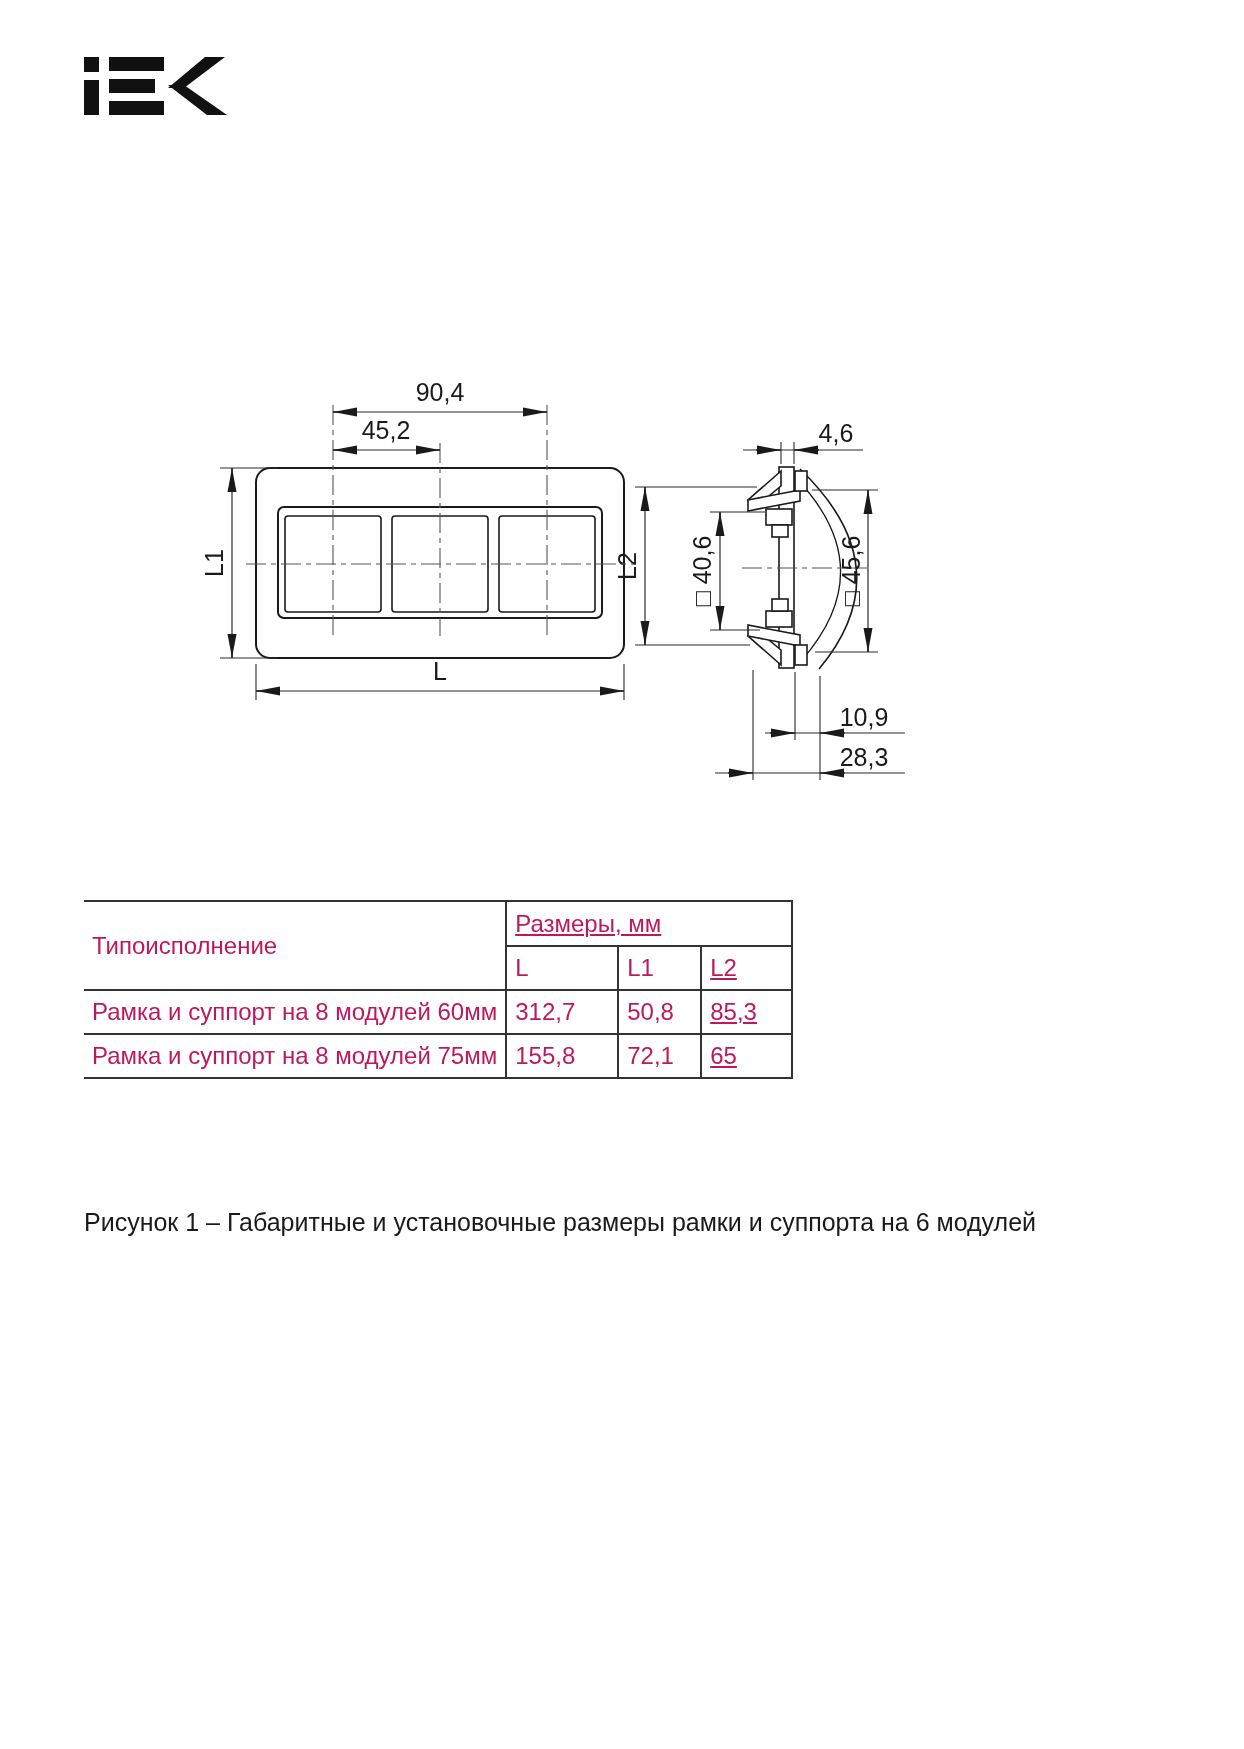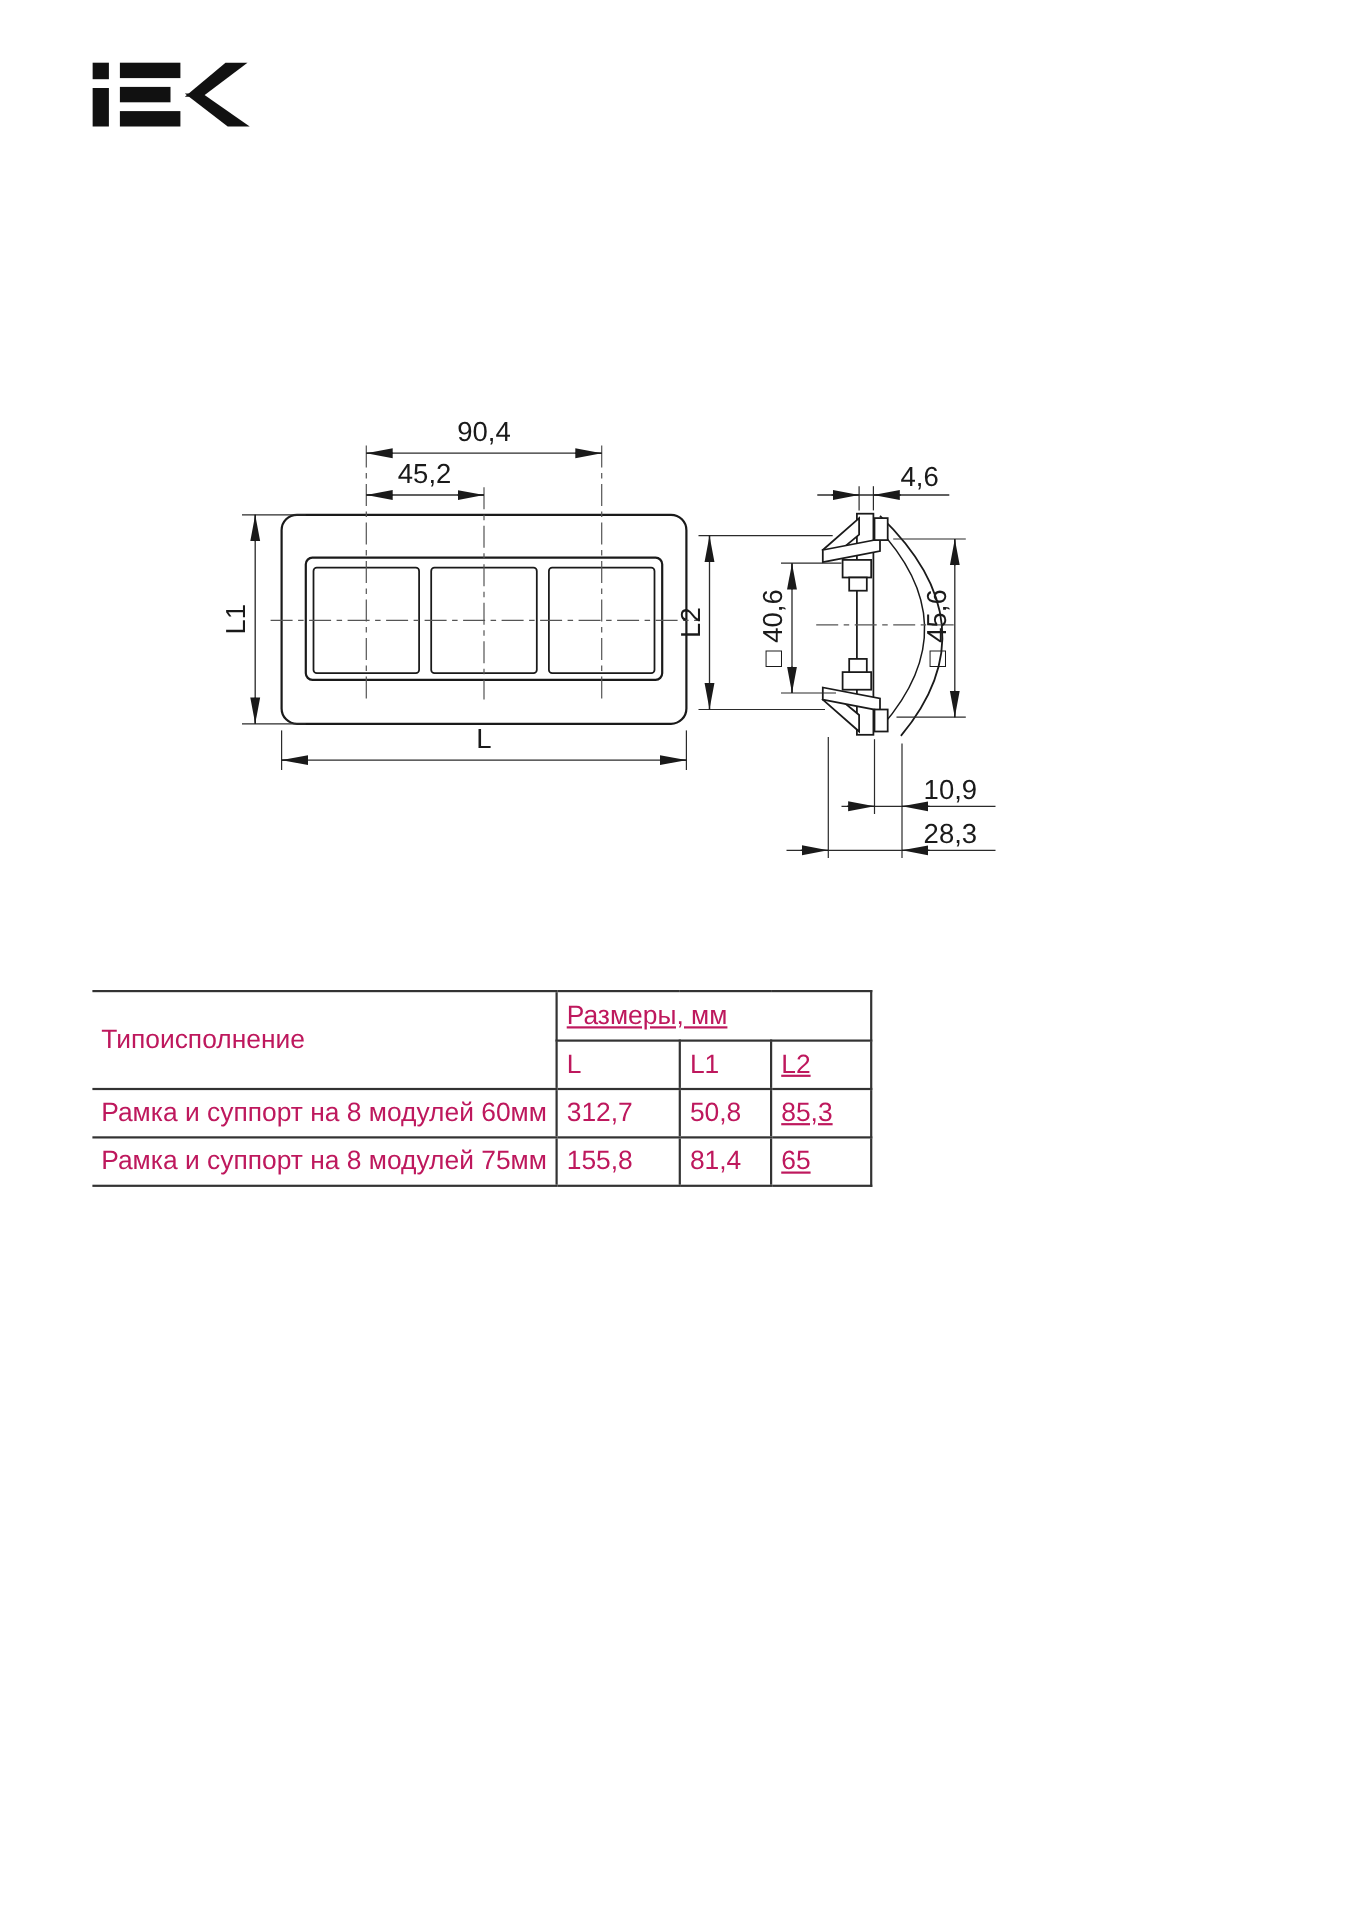--- a/index.html
+++ b/index.html
@@ -183,20 +183,21 @@
     </tr>
     <tr>
       <td class="bb h42">Рамка и суппорт на 8 модулей 60мм</td>
       <td class="bl bb h42">312,7</td>
       <td class="bl bb h42">50,8</td>
       <td class="bl br bb h42">85,3</td>
     </tr>
     <tr>
       <td class="bb h42">Рамка и суппорт на 8 модулей 75мм</td>
       <td class="bl bb h42">155,8</td>
-      <td class="bl bb h42">81,4</td>
+      <td class="bl bb h42">72,1</td>
       <td class="bl br bb h42">65</td>
     </tr>
   </tbody>
     </table>
 
+  <div class="caption">Рисунок 1 – Габаритные и установочные размеры рамки и суппорта на 6 модулей</div>
 
 </div>
 
 </body></html>

